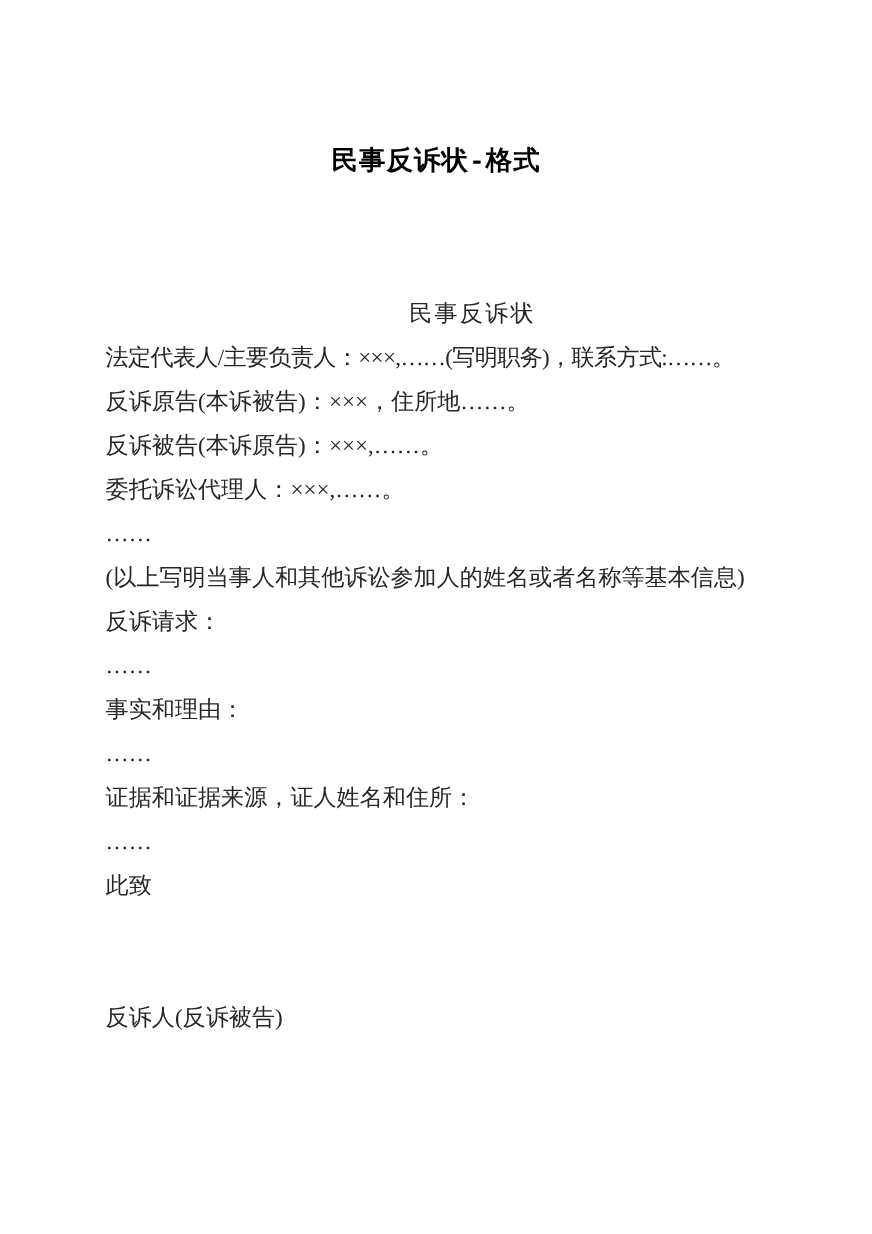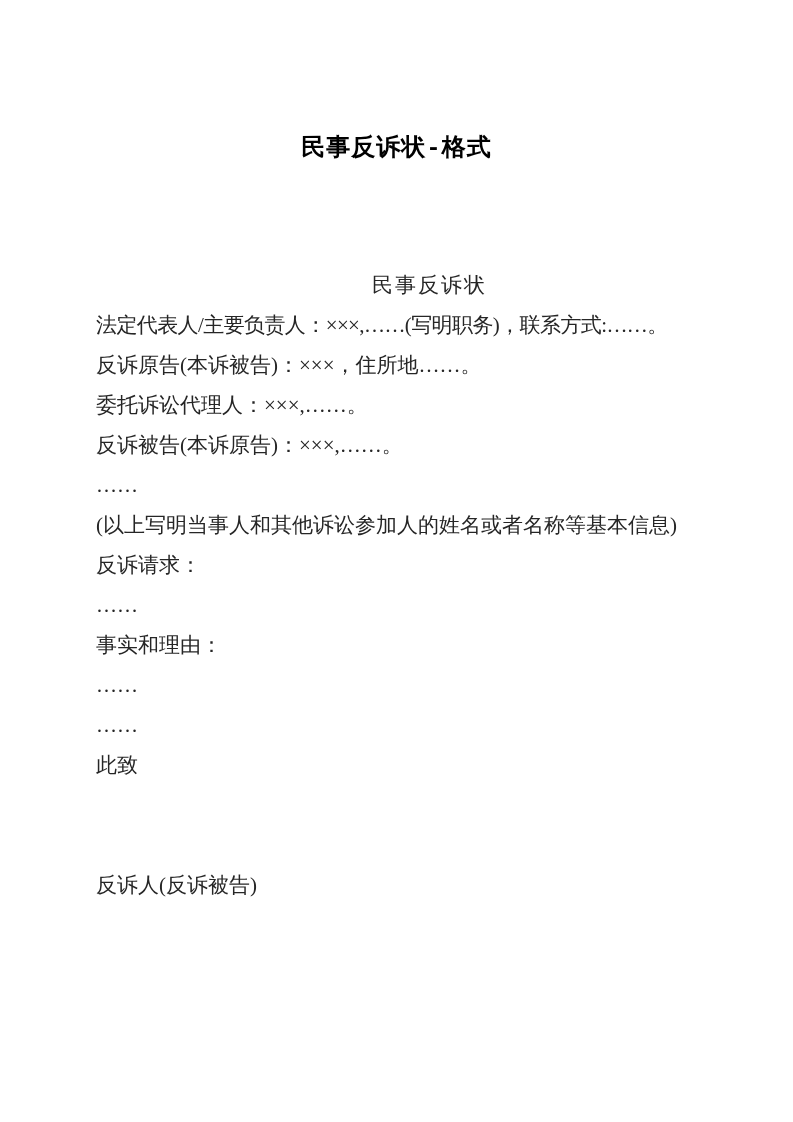--- a/index.html
+++ b/index.html
@@ -54,27 +54,28 @@
 </style>
 </head>
 <body style="--page-bg: #ffffff; --title-color: #000000; --body-color: #262626;">
 
 <div class="page">
   <h1 class="doc-title">民事反诉状-格式</h1>
   <div class="doc-body">
       <p class="line center">民事反诉状</p>
       <p class="line tight">法定代表人/主要负责人：×××,……(写明职务)，联系方式:……。</p>
       <p class="line">反诉原告(本诉被告)：×××，住所地……。</p>
+      <p class="line">反诉被告(本诉原告)：×××,……。</p>
       <p class="line">委托诉讼代理人：×××,……。</p>
-      <p class="line">反诉被告(本诉原告)：×××,……。</p>
       <p class="line">……</p>
       <p class="line">(以上写明当事人和其他诉讼参加人的姓名或者名称等基本信息)</p>
       <p class="line">反诉请求：</p>
       <p class="line">……</p>
       <p class="line">事实和理由：</p>
       <p class="line">……</p>
+      <p class="line">证据和证据来源，证人姓名和住所：</p>
       <p class="line">……</p>
       <p class="line">此致</p>
       <p class="line">&nbsp;</p>
       <p class="line">&nbsp;</p>
       <p class="line">反诉人(反诉被告)</p>
     </div>
 </div>
 
 </body></html>

